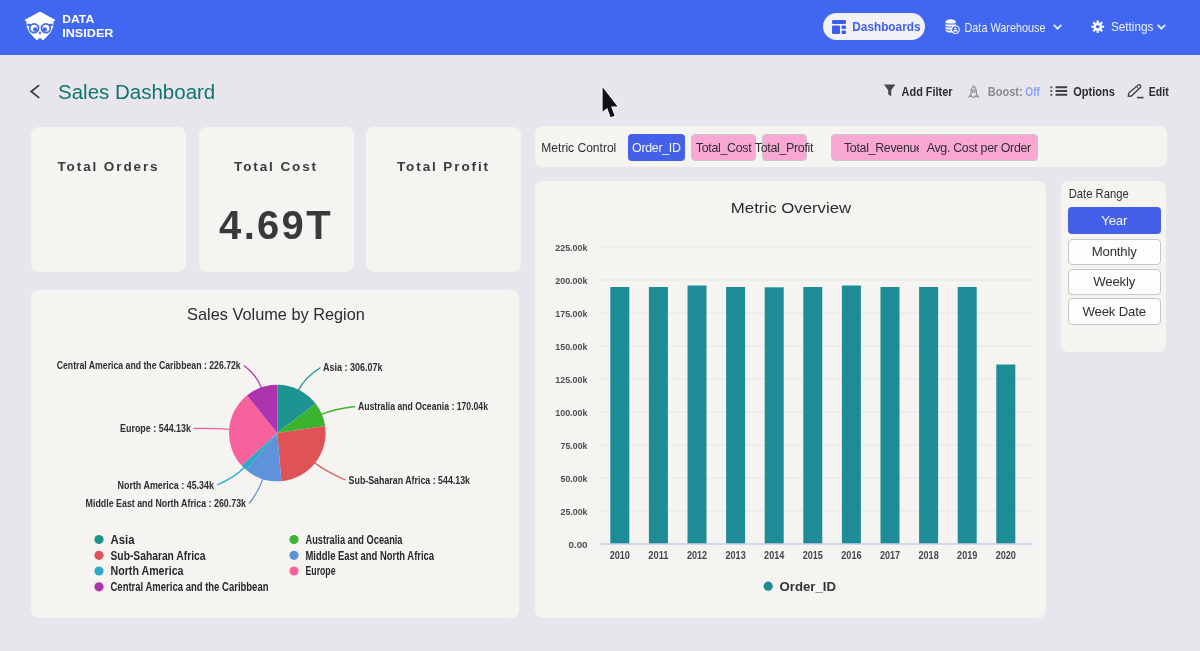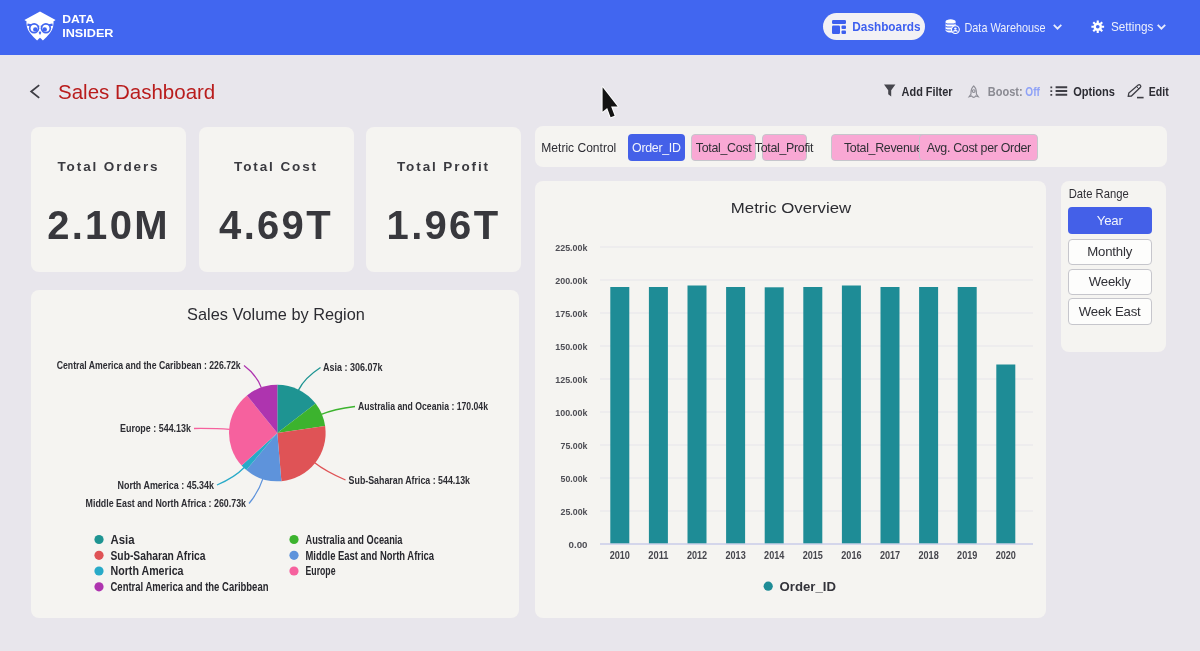--- a/index.html
+++ b/index.html
@@ -2,23 +2,23 @@
 <html><head><meta charset="utf-8"><style>
 * { margin:0; padding:0; box-sizing:border-box; }
 html,body { width:1200px; height:651px; overflow:hidden; font-family:"Liberation Sans",sans-serif; background:#E8E6EC; }
 #nav { position:absolute; left:0; top:0; width:1200px; height:55px; background:#4166F0; }
 #dashbtn { position:absolute; left:822.5px; top:12.6px; width:102.3px; height:27.6px; background:#F2F1F5; border-radius:13.8px; }
 .card { position:absolute; background:#F5F4F1; border-radius:8px; }
 .kpi { width:155px; height:145px; top:127px; text-align:center; }
 .kpi .lb { margin-top:32px; font-size:13.5px; letter-spacing:1.9px; color:#3a3a40; font-weight:bold; }
 .kpi .vl { margin-top:29px; font-size:40px; letter-spacing:2.3px; font-weight:bold; color:#38383D; }
 .mbtn { position:absolute; top:134.4px; height:27px; background:#f9a8d4; border:1px solid #C6C6CC; border-radius:4px; font-size:12.4px; letter-spacing:-0.3px; color:#303036; display:flex; align-items:center; justify-content:center; }
-.dbtn { position:absolute; left:1067.7px; width:84px; height:26.4px; background:#FDFDFC; border:1px solid #C6C6CC; border-radius:4px; font-size:13.2px; letter-spacing:-0.2px; color:#303036; display:flex; align-items:center; justify-content:center; }
+.dbtn { position:absolute; left:1067.7px; width:93px; height:26.4px; background:#FDFDFC; border:1px solid #C6C6CC; border-radius:4px; font-size:13.2px; letter-spacing:-0.2px; color:#303036; display:flex; align-items:center; justify-content:center; }
 .sel { background:#4460E8; border:none; color:#F2F5FD; }
-#hdrtitle { position:absolute; left:58px; top:80px; font-size:20.5px; color:#b91c1c; }
+#hdrtitle { position:absolute; left:58px; top:80px; font-size:20.5px; color:#0f766e; }
 svg.ov { position:absolute; left:0; top:0; pointer-events:none; }
 </style></head>
 <body>
 <div id="nav">
 <svg width="32" height="32" viewBox="0 0 32 32" style="position:absolute;left:23.5px;top:11px">
 <path d="M2.6,8.4 Q1.6,16.4 6.0,22.0 Q9.3,26.2 13.1,29.5 Q15.1,27.2 16,26.8 Q16.9,27.2 18.9,29.5 Q22.7,26.2 26.0,22.0 Q30.4,16.4 29.4,8.4 Q16,4.2 2.6,8.4 Z" fill="#fff"></path>
 <path d="M16,0.4 L31.6,9.0 L29.7,10.2 Q16,6.6 2.3,10.2 L0.4,9.0 Z" fill="#fff"></path>
 <circle cx="10.1" cy="17.2" r="5.2" fill="#4166F0"></circle>
 <circle cx="21.9" cy="17.2" r="5.2" fill="#4166F0"></circle>
 <path d="M3.4,13.6 L15.2,15.9 M28.6,13.6 L16.8,15.9" stroke="#4166F0" stroke-width="2.4"></path>
@@ -49,46 +49,44 @@
           <path d="M7,0.4 L7,3 M7,11 L7,13.6 M0.4,7 L3,7 M11,7 L13.6,7 M2.33,2.33 L4.2,4.2 M9.8,9.8 L11.67,11.67 M11.67,2.33 L9.8,4.2 M4.2,9.8 L2.33,11.67"></path>
         </g>
       </g>
 <circle cx="7" cy="7" r="1.9" fill="#4166F0"></circle>
 </svg>
 </div>
 <div id="hdrtitle">Sales Dashboard</div>
 
 <div class="card kpi" style="left:31px">
     <div class="lb">Total Orders</div>
-    <div class="vl">2.10M</div>
   </div>
 <div class="card kpi" style="left:198.5px">
     <div class="lb">Total Cost</div>
     <div class="vl">4.69T</div>
   </div>
 <div class="card kpi" style="left:366px">
     <div class="lb">Total Profit</div>
-    <div class="vl">1.96T</div>
   </div>
 
 <div class="card" style="left:31px; top:290px; width:488px; height:328px"></div>
 <div class="card" style="left:534.5px; top:126.4px; width:632.5px; height:40.9px"></div>
 <div class="card" style="left:534.5px; top:181px; width:511.5px; height:437px"></div>
 <div class="card" style="left:1060.8px; top:181px; width:105.4px; height:171px"></div>
 
 <div class="mbtn sel" style="left:627.6px; width:57.6px">Order_ID</div>
 <div class="mbtn" style="left:691.1px; width:65px">Total_Cost</div>
 <div class="mbtn" style="left:761.5px; width:45px">Total_Profit</div>
 <div class="mbtn" style="left:831.3px; width:104px">Total_Revenue</div>
 <div class="mbtn" style="left:919.3px; width:119px">Avg. Cost per Order</div>
 
 <div class="dbtn sel" style="top:207.2px">Year</div>
 <div class="dbtn" style="top:238.5px">Monthly</div>
 <div class="dbtn" style="top:268.6px">Weekly</div>
-<div class="dbtn" style="top:298.3px">Week East</div>
+<div class="dbtn" style="top:298.3px">Week Date</div>
 
 <svg class="ov" width="1200" height="651" viewBox="0 0 1200 651" font-family="Liberation Sans,sans-serif">
 <text x="62.2" y="23.3" font-size="10" font-weight="bold" fill="#fff" textLength="32" lengthAdjust="spacingAndGlyphs">DATA</text>
 <text x="62.2" y="37" font-size="10" font-weight="bold" fill="#fff" textLength="51.3" lengthAdjust="spacingAndGlyphs">INSIDER</text>
 <text x="852.3" y="31.4" font-size="13.5" font-weight="bold" fill="#3D5FEF" textLength="68.2" lengthAdjust="spacingAndGlyphs">Dashboards</text>
 <text x="964.5" y="31.6" font-size="13.5" fill="#EDF0FC" textLength="81" lengthAdjust="spacingAndGlyphs">Data Warehouse</text>
 <text x="1111" y="31.2" font-size="13.5" fill="#EDF0FC" textLength="42.4" lengthAdjust="spacingAndGlyphs">Settings</text>
 <path d="M1053.8,24.8 L1057.5,28.7 L1061.3,24.8" fill="none" stroke="#E8ECFB" stroke-width="1.8"></path>
 <path d="M1157.7,24.8 L1161.4,28.7 L1165.2,24.8" fill="none" stroke="#E8ECFB" stroke-width="1.8"></path>
 <path d="M884,84.6 L895.4,84.6 L891.2,90.2 L891.2,96.5 L888.2,94.3 L888.2,90.2 Z" fill="#46464d"></path>

